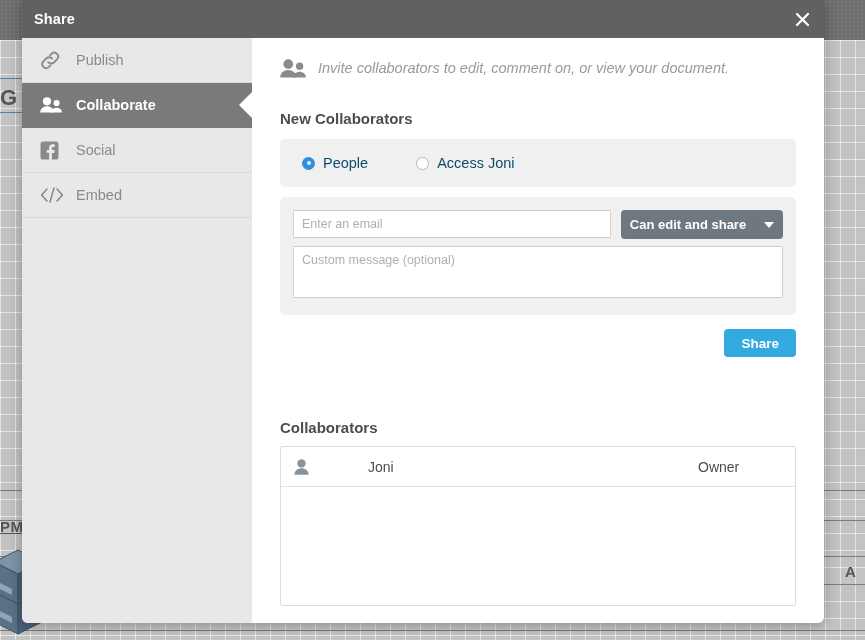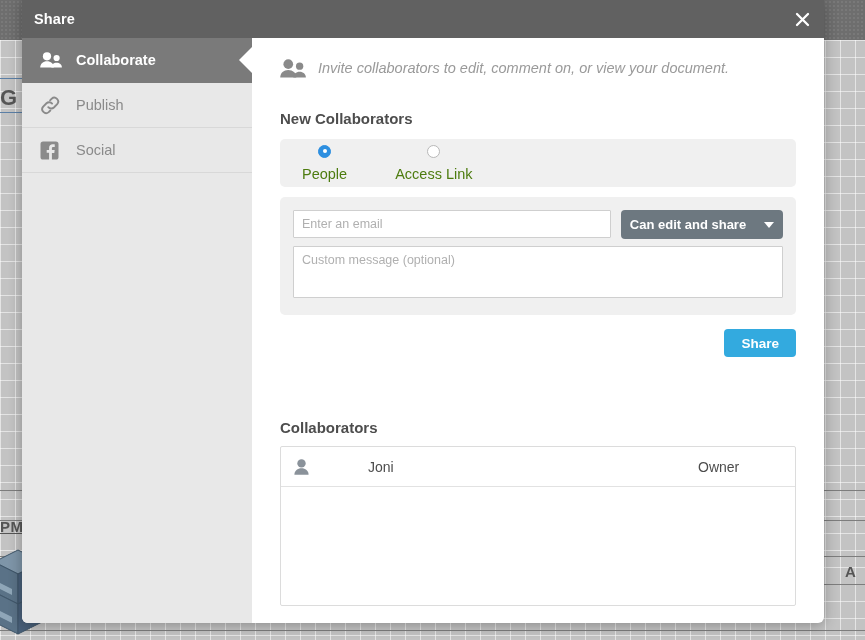--- a/index.html
+++ b/index.html
@@ -158,22 +158,21 @@
   #audience-panel {
     height: 48px;
     display: flex; align-items: center;
     padding-left: 22px;
     gap: 48px;
   }
   .radio-option {
     display: flex; align-items: center; gap: 8px;
     cursor: pointer;
     font-size: 14.5px;
-    color: #4d7c0f;
-    flex-direction: column;
+    color: #0c4a6e;
   }
   .radio-dot {
     width: 13px; height: 13px;
     border-radius: 50%;
     border: 1px solid #b8b8b8;
     background: #ffffff;
     display: flex; align-items: center; justify-content: center;
     flex: 0 0 13px;
   }
   .radio-option.selected .radio-dot {
@@ -317,52 +316,62 @@
       <svg width="15" height="15" viewBox="0 0 15 15" aria-hidden="true">
         <path d="M2 2 L13 13 M13 2 L2 13" stroke="currentColor" stroke-width="2.3" stroke-linecap="round" fill="none"></path>
       </svg>
     </div>
   </div>
 
   <div id="modal-body">
 
     <div id="share-sidebar">
 
+      <div class="nav-item">
+        <span class="nav-icon">
+          <svg width="21" height="19" viewBox="0 0 21 19" fill="none" stroke="currentColor" stroke-width="1.9" stroke-linecap="round">
+            <path d="M8.3 11.2a3.9 3.9 0 0 0 5.6.3l3.3-3.3a3.9 3.9 0 0 0-5.5-5.5l-1.6 1.6"></path>
+            <path d="M12.1 7.6a3.9 3.9 0 0 0-5.6-.3L3.2 10.6a3.9 3.9 0 0 0 5.5 5.5l1.6-1.6"></path>
+          </svg>
+        </span>
+        <span class="nav-label">Publish</span>
+      </div>
+
       <div class="nav-item active">
         <span class="nav-icon">
           <svg width="22" height="16" viewBox="0 0 22 16" fill="currentColor">
             <circle cx="7" cy="4.3" r="4.1"></circle>
             <path d="M0.2 15.6c0-4 3-6.4 6.8-6.4s6.8 2.4 6.8 6.4z"></path>
             <circle cx="16.6" cy="6" r="3.1"></circle>
             <path d="M11.3 15.6c0-3 2.3-4.9 5.3-4.9s5.3 1.9 5.3 4.9z"></path>
           </svg>
         </span>
         <span class="nav-label">Collaborate</span>
       </div>
 
       <div class="nav-item">
         <span class="nav-icon">
-          <svg width="21" height="19" viewBox="0 0 21 19" fill="none" stroke="currentColor" stroke-width="1.9" stroke-linecap="round">
-            <path d="M8.3 11.2a3.9 3.9 0 0 0 5.6.3l3.3-3.3a3.9 3.9 0 0 0-5.5-5.5l-1.6 1.6"></path>
-            <path d="M12.1 7.6a3.9 3.9 0 0 0-5.6-.3L3.2 10.6a3.9 3.9 0 0 0 5.5 5.5l1.6-1.6"></path>
-          </svg>
-        </span>
-        <span class="nav-label">Publish</span>
-      </div>
-
-      <div class="nav-item">
-        <span class="nav-icon">
           <svg width="19" height="19" viewBox="0 0 19 19">
             <rect x="0.5" y="0.5" width="18" height="18" rx="2.6" fill="currentColor"></rect>
             <path d="M11.9 19v-7.1h2.4l0.36-2.8h-2.76V7.3c0-0.8 0.22-1.35 1.38-1.35h1.47V3.45C14.5 3.4 13.63 3.3 12.62 3.3c-2.1 0-3.54 1.29-3.54 3.65v2.04H6.7v2.8h2.38V19z" fill="#e8e8e8"></path>
           </svg>
         </span>
         <span class="nav-label">Social</span>
       </div>
 
+      <div class="nav-item">
+        <span class="nav-icon">
+          <svg width="24" height="16" viewBox="0 0 24 16" fill="none" stroke="currentColor" stroke-width="1.6" stroke-linecap="round" stroke-linejoin="round">
+            <path d="M7 2 L1.6 8 L7 14"></path>
+            <path d="M10 15 L14 1"></path>
+            <path d="M17 2 L22.4 8 L17 14"></path>
+          </svg>
+        </span>
+        <span class="nav-label">Embed</span>
+      </div>
 
     </div>
 
     <div id="share-content">
 
       <div id="invite-banner">
         <span style="color:#8a8a8a; display:flex;">
           <svg width="26" height="19" viewBox="0 0 22 16" fill="currentColor">
             <circle cx="7" cy="4.3" r="4.1"></circle>
             <path d="M0.2 15.6c0-4 3-6.4 6.8-6.4s6.8 2.4 6.8 6.4z"></path>
@@ -375,21 +384,21 @@
 
       <div class="section-heading">New Collaborators</div>
 
       <div class="panel" id="audience-panel">
         <div class="radio-option selected">
           <span class="radio-dot"></span>
           <span>People</span>
         </div>
         <div class="radio-option">
           <span class="radio-dot"></span>
-          <span>Access Link</span>
+          <span>Access Joni</span>
         </div>
       </div>
 
       <div class="panel" id="invite-panel">
         <div id="invite-row">
           <input id="email-input" type="text" placeholder="Enter an email" style="">
           <div id="permission-dropdown">
             <span>Can edit and share</span>
             <span class="caret-down"></span>
           </div>

